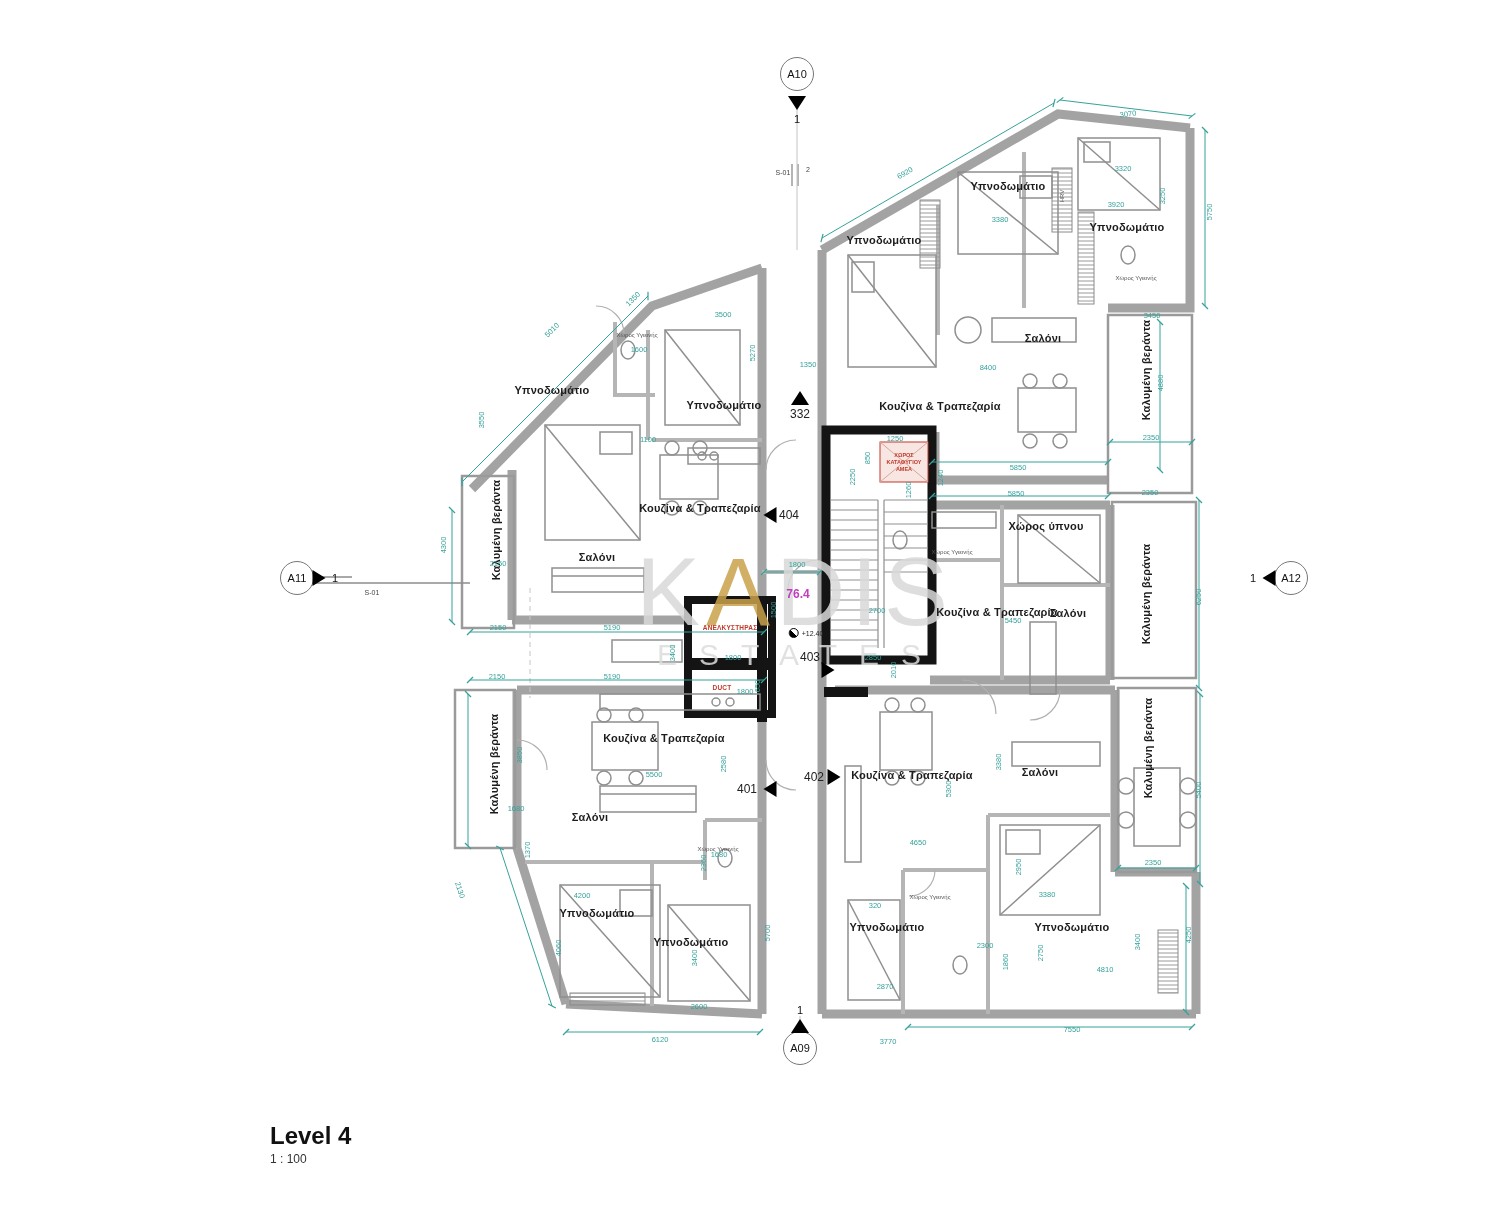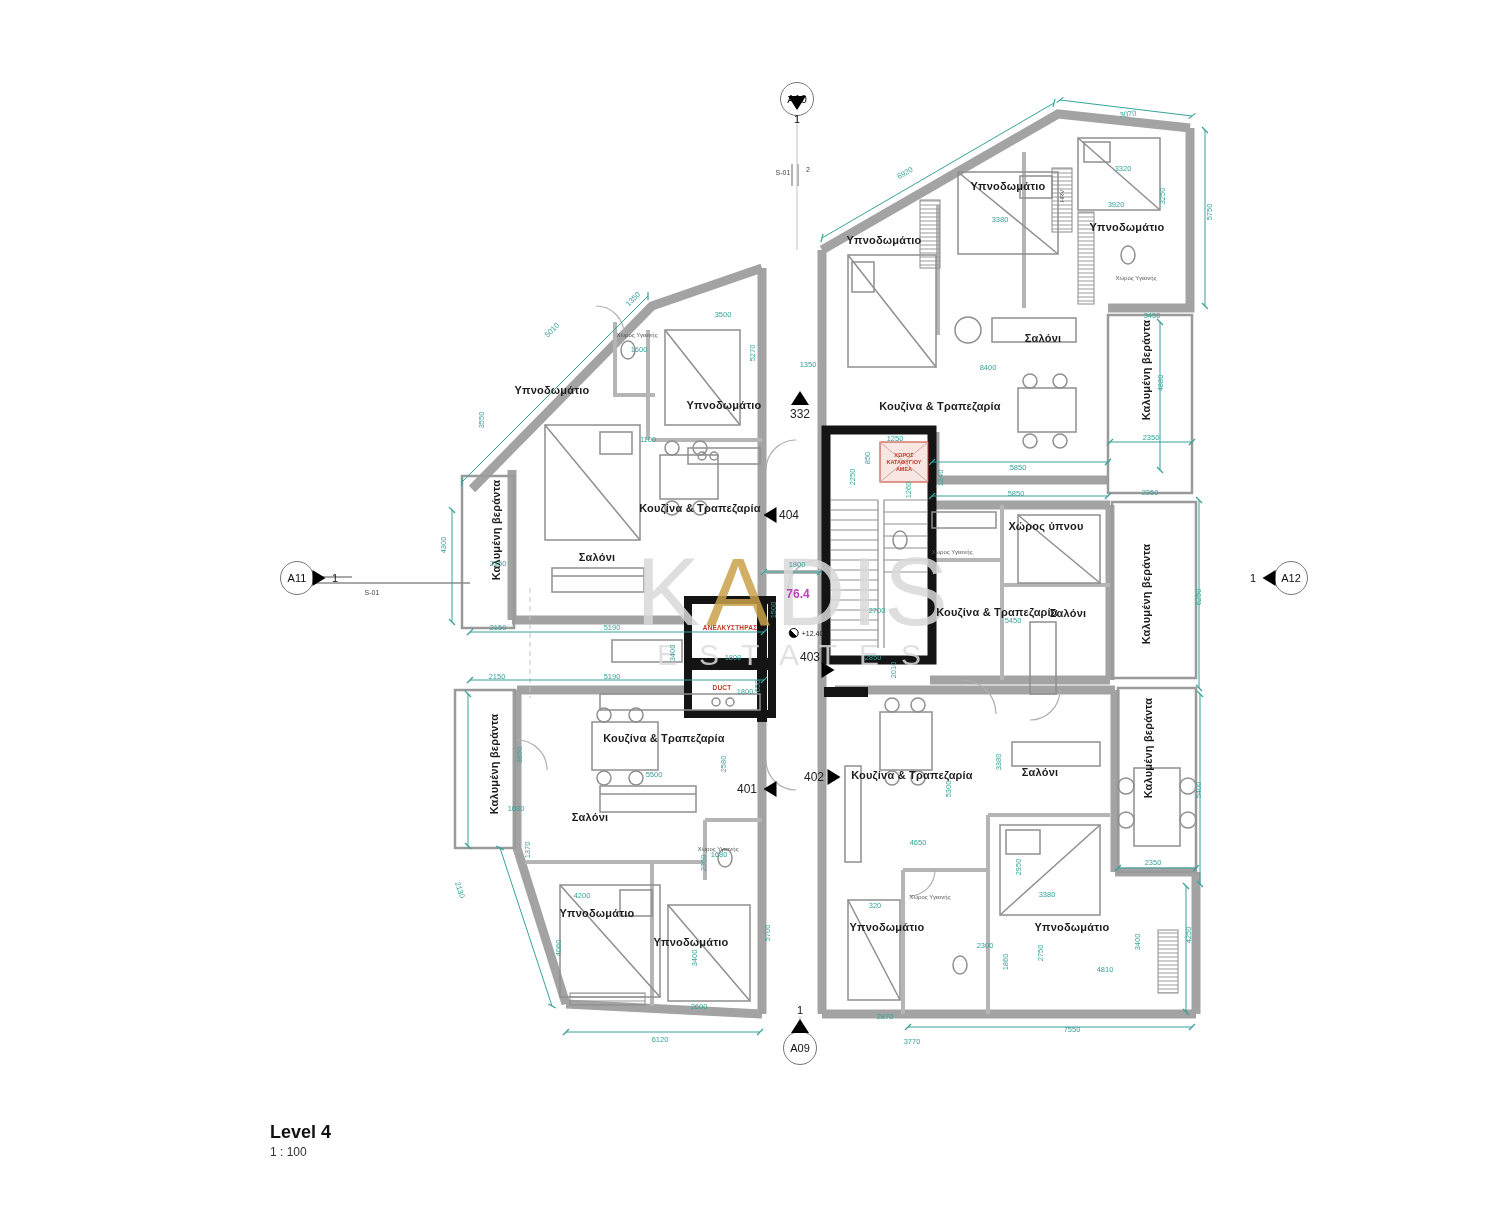--- a/index.html
+++ b/index.html
@@ -31,21 +31,21 @@
   .tri-right{border-top:8px solid transparent;border-bottom:8px solid transparent;border-left:13px solid #000;}
   .tag{position:absolute;transform:translate(-50%,-50%);font-size:12px;color:#222;z-index:3;}
   .slabel{position:absolute;transform:translate(-50%,-50%);font-size:7px;color:#444;z-index:3;}
   .area-label{position:absolute;transform:translate(-50%,-50%);font-size:12px;font-weight:bold;
               color:#bf3fbf;z-index:4;}
   .level-anno{position:absolute;transform:translate(-50%,-50%);font-size:7px;color:#222;z-index:3;
               display:flex;align-items:center;gap:3px;}
   .level-dot{width:8px;height:8px;border-radius:50%;border:1px solid #000;
              background:linear-gradient(45deg,#000 50%,#fff 50%);}
   .title-block{position:absolute;left:270px;top:1122px;z-index:3;}
-  .title-block .t1{font-size:18px;font-weight:bold;color:#111;}
+  .title-block .t1{font-size:24px;font-weight:bold;color:#111;}
   .title-block .t2{font-size:12px;color:#333;margin-top:2px;}
 </style>
 </head>
 <body>
 
 <div id="canvas">
 
   <svg id="plan-svg" width="1506" height="1227" viewBox="0 0 1506 1227">
     <defs>
       <pattern id="hatch" width="4" height="4" patternUnits="userSpaceOnUse">
@@ -346,22 +346,22 @@
       <span class="pos lbl-dim" style="left: 948px; top: 789px; transform: translate(-50%, -50%) rotate(-90deg);">5300</span>
       <span class="pos lbl-dim" style="left: 918px; top: 842px; transform: translate(-50%, -50%) rotate(0deg);">4650</span>
       <span class="pos lbl-dim" style="left: 998px; top: 762px; transform: translate(-50%, -50%) rotate(-90deg);">3380</span>
       <span class="pos lbl-dim" style="left: 1018px; top: 867px; transform: translate(-50%, -50%) rotate(-90deg);">2950</span>
       <span class="pos lbl-dim" style="left: 1047px; top: 894px; transform: translate(-50%, -50%) rotate(0deg);">3380</span>
       <span class="pos lbl-dim" style="left: 985px; top: 945px; transform: translate(-50%, -50%) rotate(0deg);">2300</span>
       <span class="pos lbl-dim" style="left: 1005px; top: 962px; transform: translate(-50%, -50%) rotate(-90deg);">1860</span>
       <span class="pos lbl-dim" style="left: 1040px; top: 953px; transform: translate(-50%, -50%) rotate(-90deg);">2750</span>
       <span class="pos lbl-dim" style="left: 1137px; top: 942px; transform: translate(-50%, -50%) rotate(-90deg);">3400</span>
       <span class="pos lbl-dim" style="left: 1105px; top: 969px; transform: translate(-50%, -50%) rotate(0deg);">4810</span>
-      <span class="pos lbl-dim" style="left: 885px; top: 1016px; transform: translate(-50%, -50%) rotate(0deg);">2870</span>
-      <span class="pos lbl-dim" style="left: 888px; top: 1041px; transform: translate(-50%, -50%) rotate(0deg); margin-left: 24px;">3770</span>
+      <span class="pos lbl-dim" style="left: 885px; top: 986px; transform: translate(-50%, -50%) rotate(0deg);">2870</span>
+      <span class="pos lbl-dim" style="left: 888px; top: 1041px; transform: translate(-50%, -50%) rotate(0deg);">3770</span>
       <span class="pos lbl-dim" style="left: 1072px; top: 1029px; transform: translate(-50%, -50%) rotate(0deg);">7550</span>
       <span class="pos lbl-dim" style="left: 1153px; top: 862px; transform: translate(-50%, -50%) rotate(0deg);">2350</span>
       <span class="pos lbl-dim" style="left: 1198px; top: 790px; transform: translate(-50%, -50%) rotate(-90deg);">5400</span>
       <span class="pos lbl-dim" style="left: 1188px; top: 935px; transform: translate(-50%, -50%) rotate(-90deg);">4250</span>
       <span class="pos lbl-dim" style="left: 875px; top: 905px; transform: translate(-50%, -50%) rotate(0deg);">320</span>
     </div>
 
   <span class="pos lbl-core" style="left:730px;top:627px;z-index:3">ΑΝΕΛΚΥΣΤΗΡΑΣ</span>
   <span class="pos lbl-core" style="left:722px;top:687px;z-index:3">DUCT</span>
   <div class="refuge-box" style="left:904px;top:462px">ΧΩΡΟΣ ΚΑΤΑΦΥΓΙΟΥ ΑΜΕΑ</div>
@@ -376,21 +376,21 @@
   <span class="tag" style="left:747px;top:789px">401</span>
   <div class="tri tri-right" style="left:834px;top:777px"></div>
   <span class="tag" style="left:814px;top:777px">402</span>
   <div class="tri tri-right" style="left:828px;top:670px"></div>
   <span class="tag" style="left:810px;top:657px">403</span>
   <div class="tri tri-left" style="left:770px;top:515px"></div>
   <span class="tag" style="left:789px;top:515px">404</span>
   <div class="tri tri-up" style="left:800px;top:398px"></div>
   <span class="tag" style="left:800px;top:414px">332</span>
 
-  <div class="marker-circle" style="left:797px;top:99px">
+  <div class="marker-circle" style="left:797px;top:74px">
       <span>A10</span>
     </div>
   <div class="tri tri-down" style="left:797px;top:103px"></div>
   <span class="mnum" style="left:797px;top:119px">1</span>
 
   <div class="marker-circle" style="left:297px;top:578px">
       <span>A11</span>
     </div>
   <div class="tri tri-right" style="left:319px;top:578px"></div>
   <span class="mnum" style="left:335px;top:578px">1</span>

